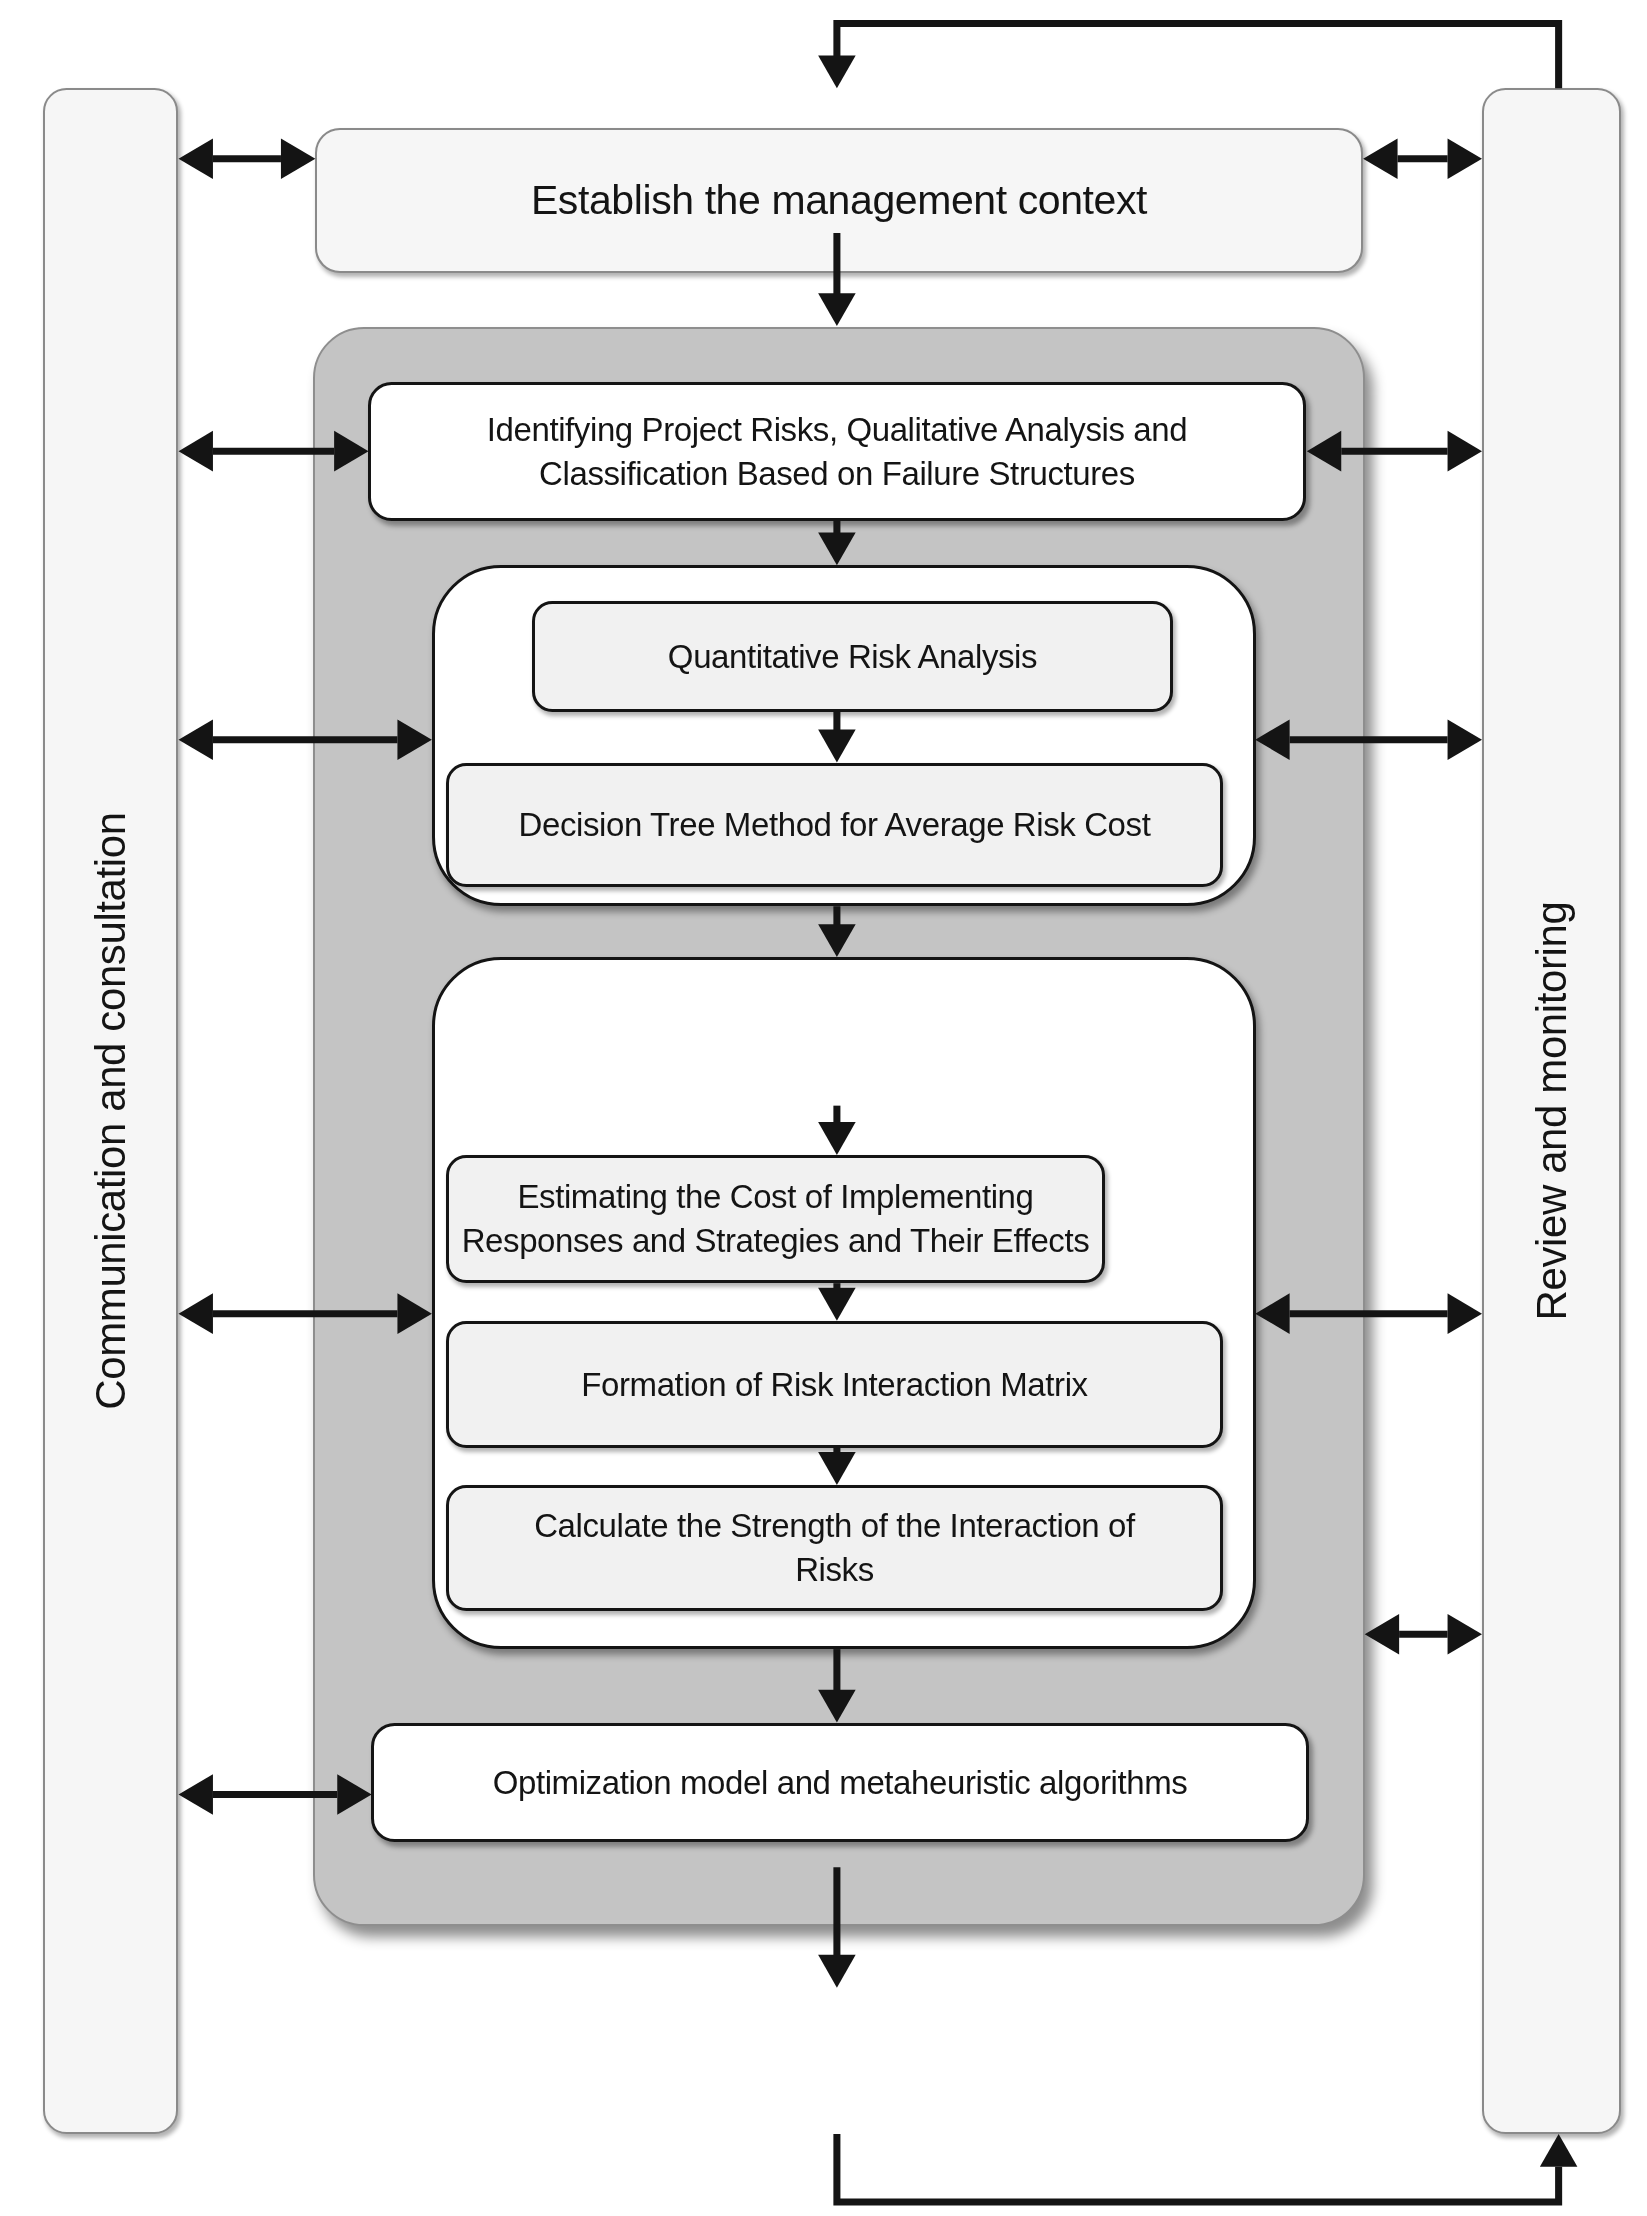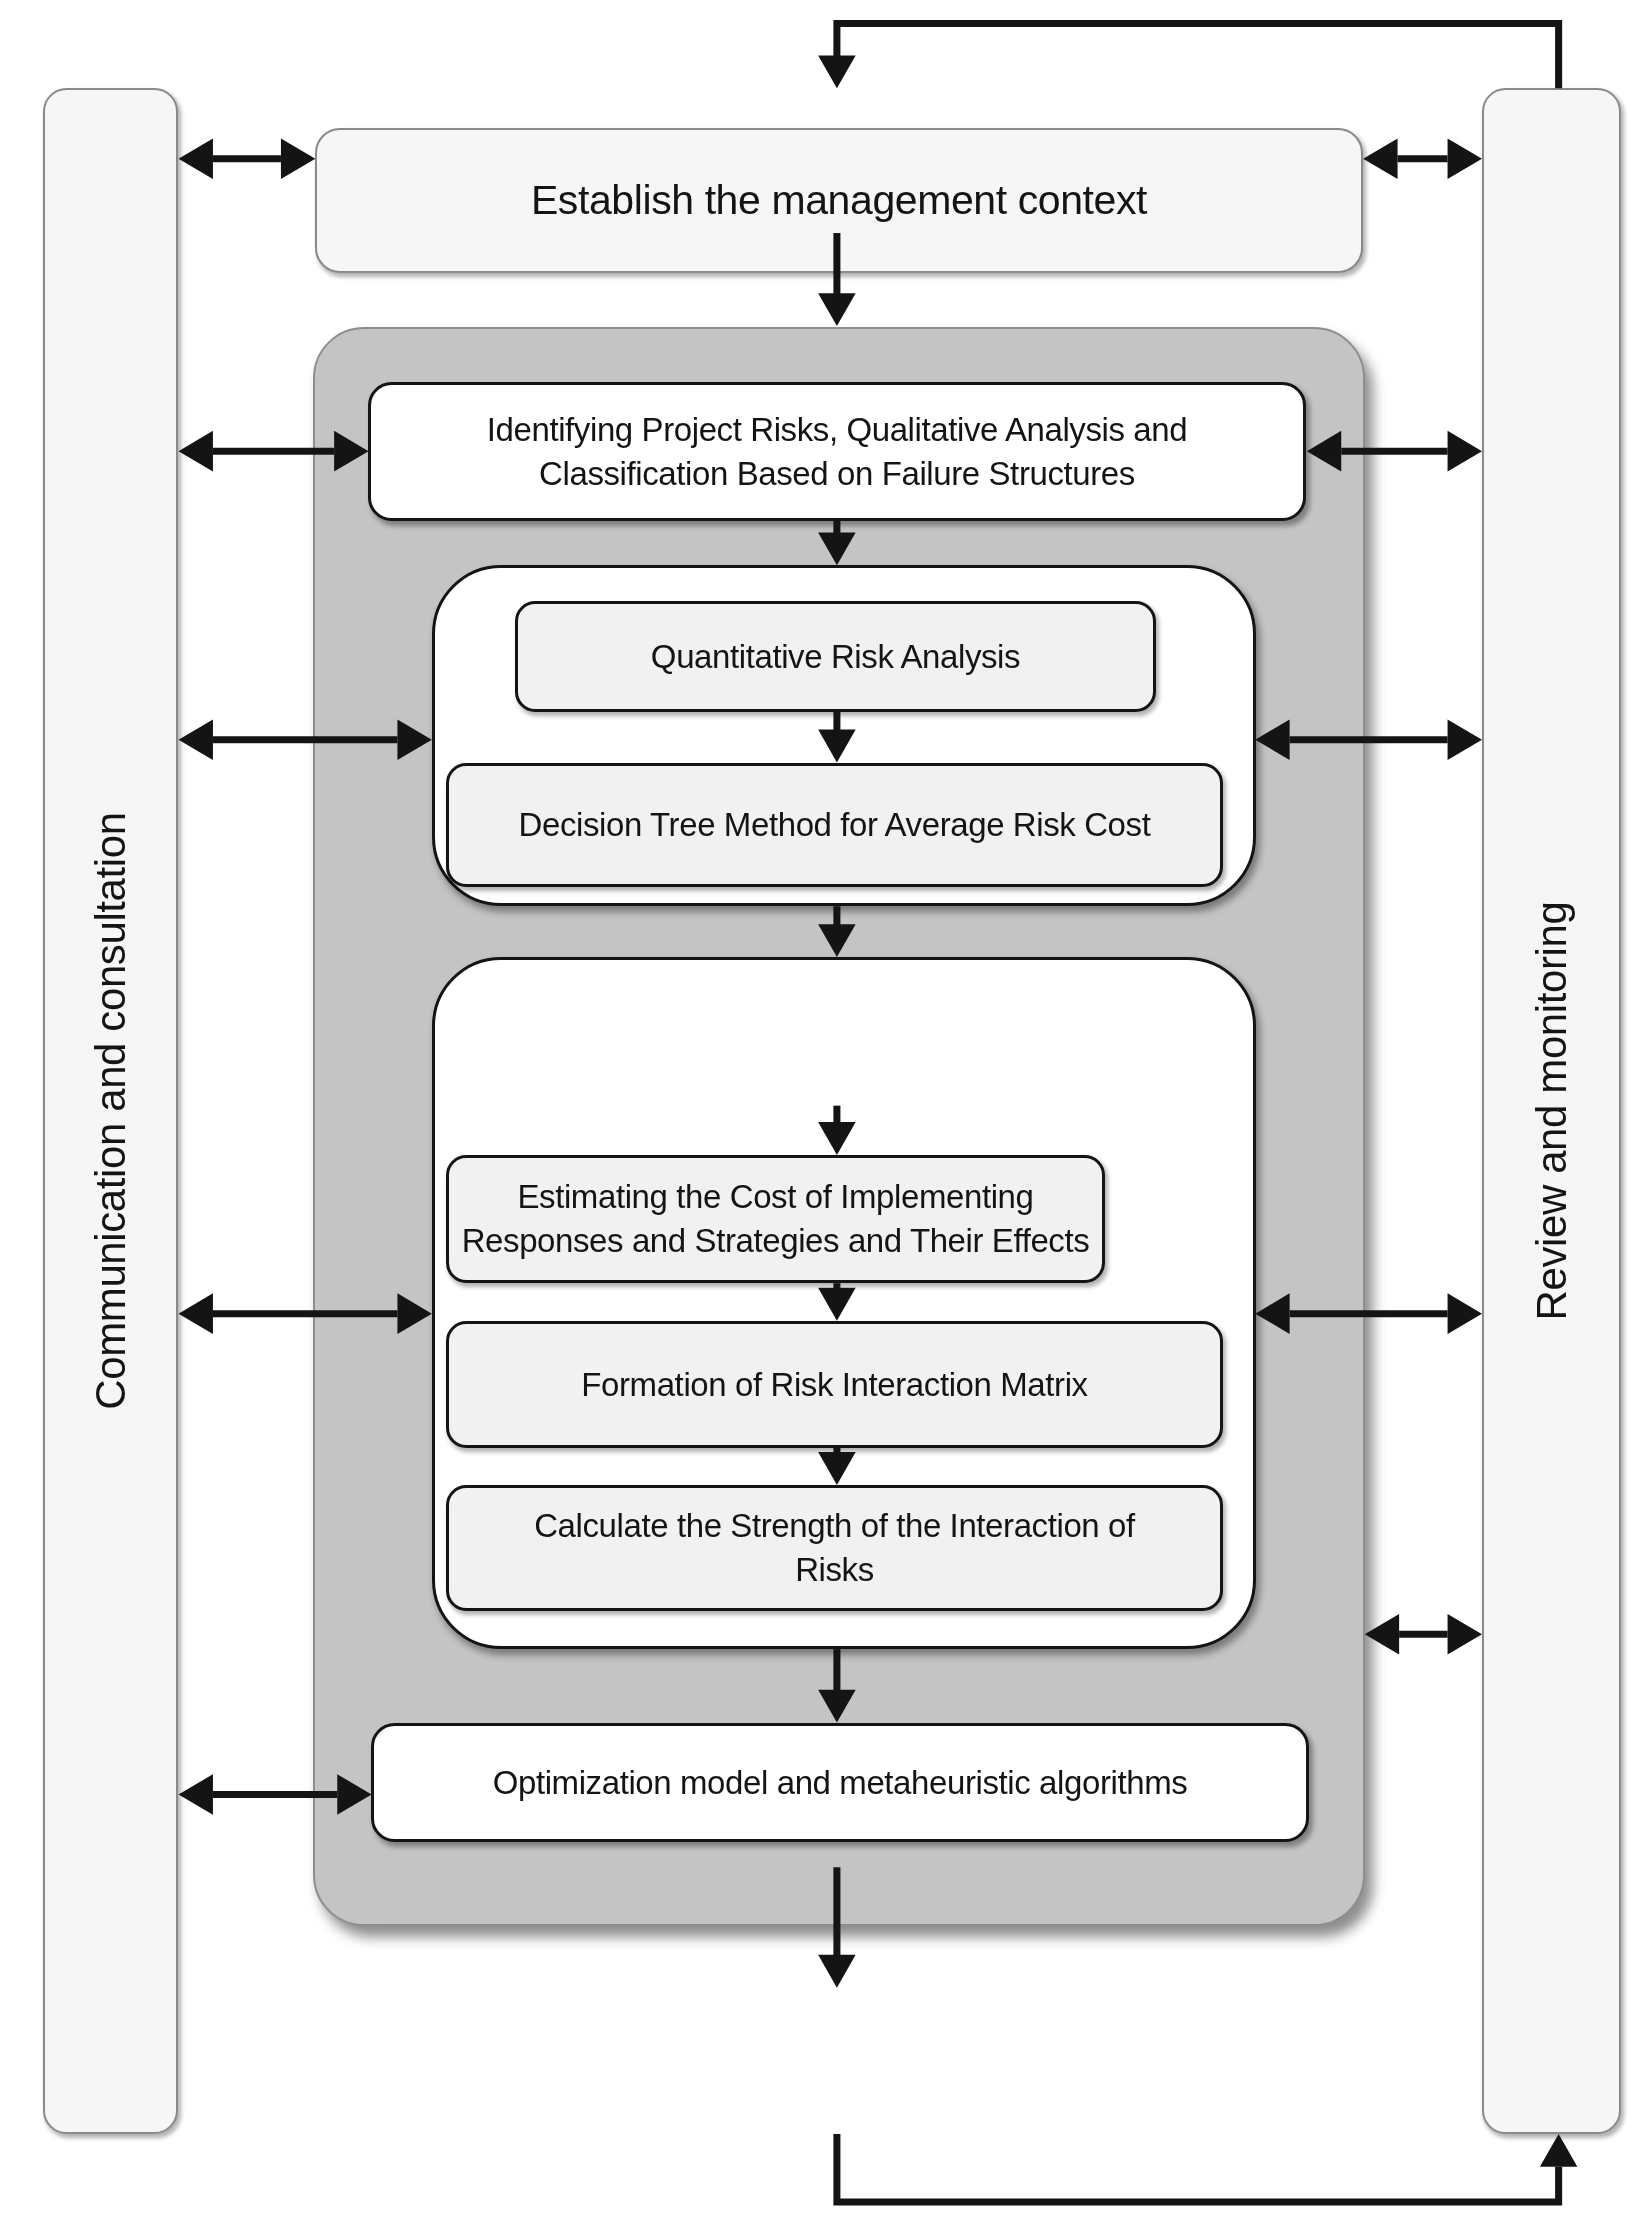--- a/index.html
+++ b/index.html
@@ -69,21 +69,21 @@
   </div>
 
   <div class="gray-group" style="left:313px;top:327px;width:1052px;height:1599px;"></div>
 
   <div class="box white-box" style="left:368px;top:382px;width:938px;height:139px;">
     <span class="label">Identifying Project Risks, Qualitative Analysis and
 Classification Based on Failure Structures</span>
   </div>
 
   <div class="white-group" style="left:432px;top:565px;width:824px;height:341px;"></div>
-  <div class="box inner-box" style="left:515px;top:601px;width:641px;height:111px;">
+  <div class="box inner-box" style="left:532px;top:601px;width:641px;height:111px;">
     <span class="label">Quantitative Risk Analysis</span>
   </div>
   <div class="box inner-box" style="left:446px;top:763px;width:777px;height:124px;">
     <span class="label">Decision Tree Method for Average Risk Cost</span>
   </div>
 
   <div class="white-group" style="left:432px;top:957px;width:824px;height:692px;"></div>
   <div class="box inner-box" style="left:446px;top:1155px;width:659px;height:128px;">
     <span class="label">Estimating the Cost of Implementing
 Responses and Strategies and Their Effects</span>

